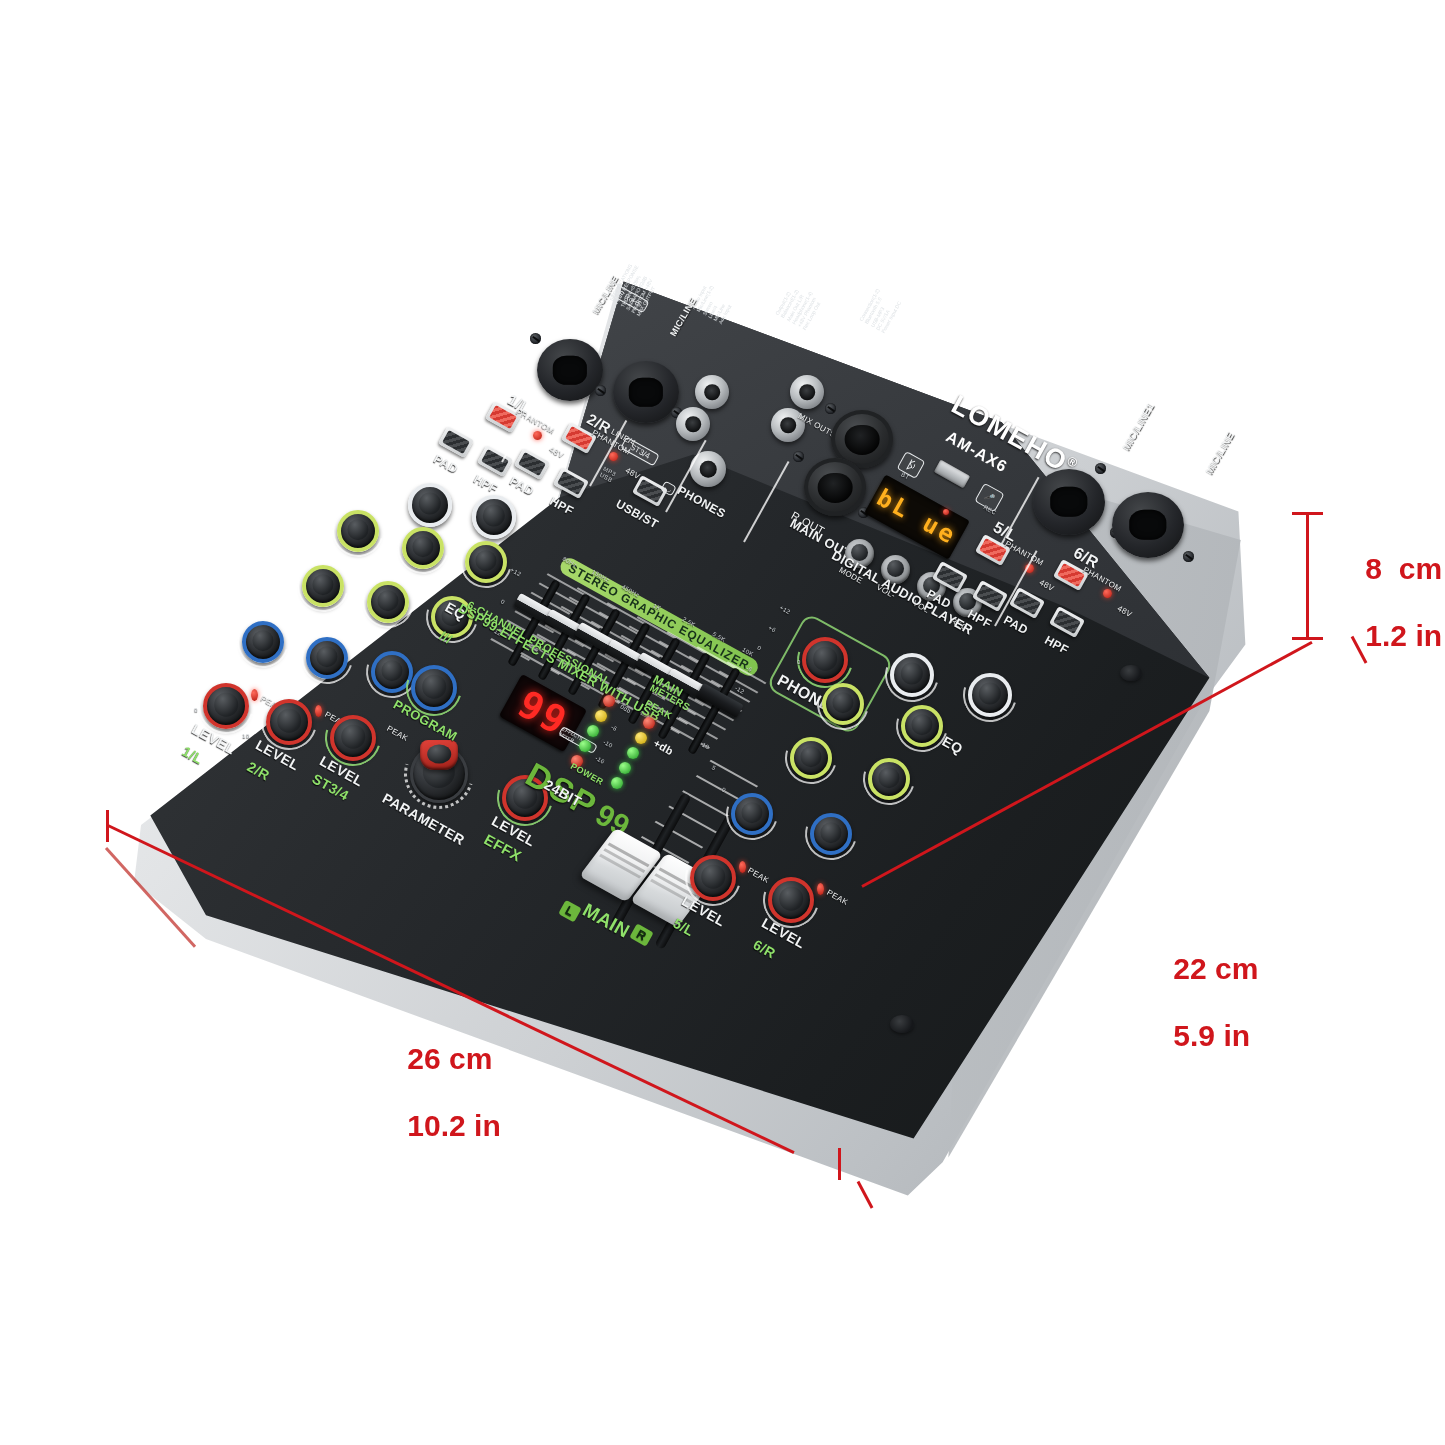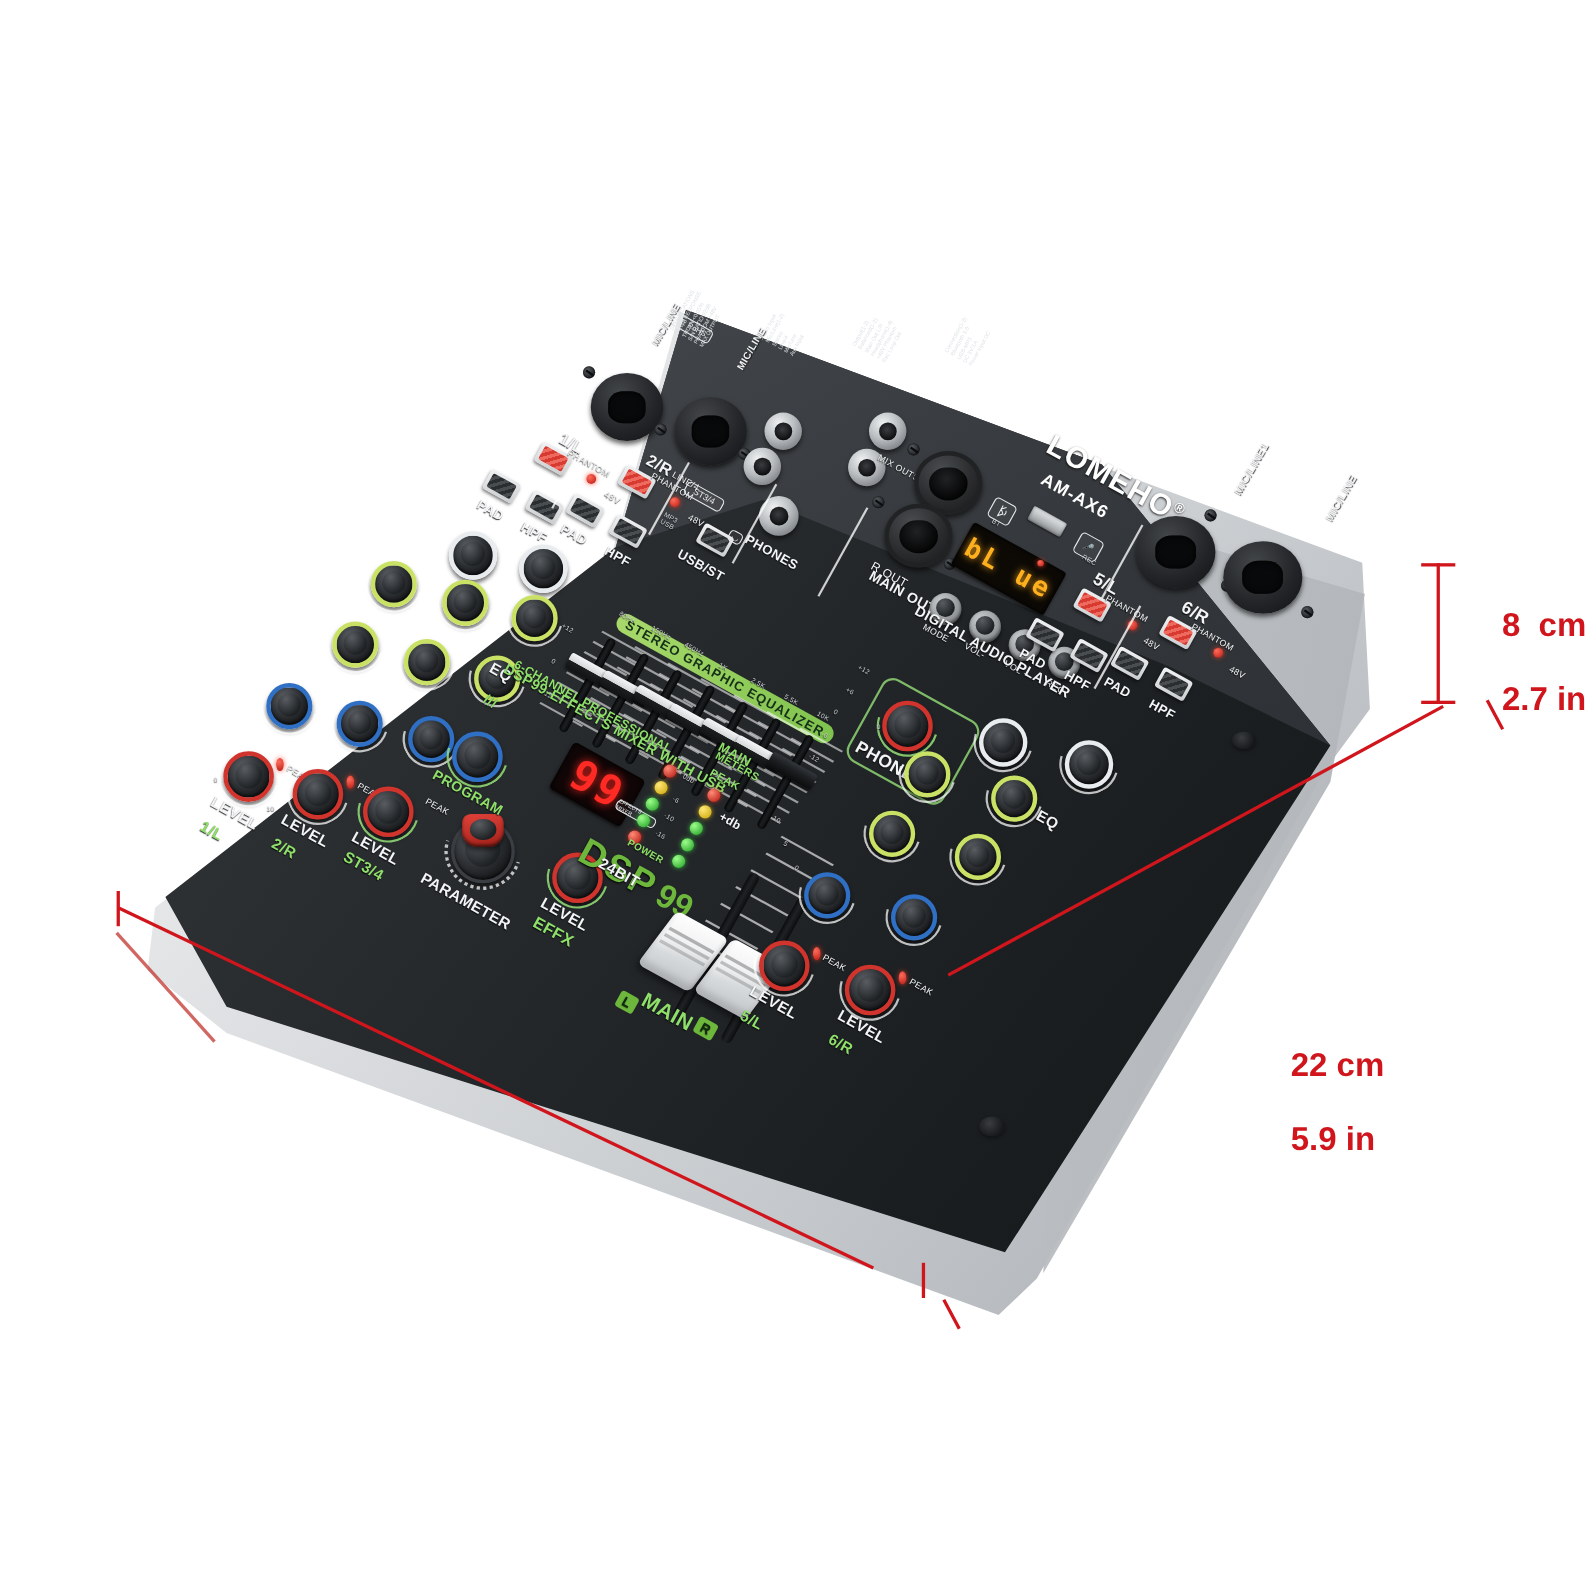--- a/index.html
+++ b/index.html
@@ -828,28 +828,32 @@
     <div class="lbl green" style="left:663px; top:686px; font-size:14px; transform:rotate(29deg);">6/R</div>
     <div class="led" style="left:727px; top:628px; width:7px; height:12px;"></div>
     <div class="lbl tiny" style="left:736px; top:638px; transform:rotate(29deg);">PEAK</div>
   </div>
 
   <div class="dim-line" style="left:1306px; top:512px; width:3px; height:128px;"></div>
   <div class="dim-tick" style="left:1292px; top:512px; width:31px; height:3px;"></div>
   <div class="dim-tick" style="left:1292px; top:637px; width:31px; height:3px;"></div>
   <div class="dim-label" style="left:1332px; top:518px; font-size:30px;">
     <span>8  cm</span><br>
-    <span>2.7 in</span>
+    <span>1.2 in</span>
   </div>
 
   <div class="dim-line" style="left:862px; top:885px; width:512px; height:3px; transform:rotate(-28.5deg); transform-origin:left center;"></div>
   <div class="dim-tick" style="left:858px; top:1180px; width:30px; height:3px; transform:rotate(62deg); transform-origin:left center;"></div>
   <div class="dim-tick" style="left:1352px; top:635px; width:30px; height:3px; transform:rotate(62deg); transform-origin:left center;"></div>
   <div class="dim-label" style="left:1140px; top:918px; font-size:30px;">
     <span>22 cm</span><br>
     <span>5.9 in</span>
   </div>
 
   <div class="dim-line" style="left:108px; top:824px; width:760px; height:3px; transform:rotate(25.5deg); transform-origin:left center;"></div>
   <div class="dim-tick" style="left:106px; top:810px; width:3px; height:32px;"></div>
   <div class="dim-tick" style="left:838px; top:1148px; width:3px; height:32px;"></div>
+  <div class="dim-label" style="left:374px; top:1008px; font-size:30px;">
+    <span>26 cm</span><br>
+    <span>10.2 in</span>
+  </div>
 
 </div>
 
 </body></html>

